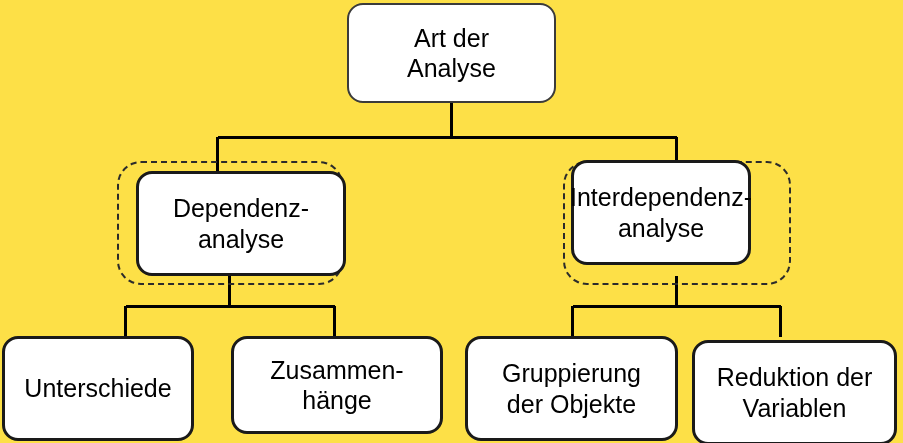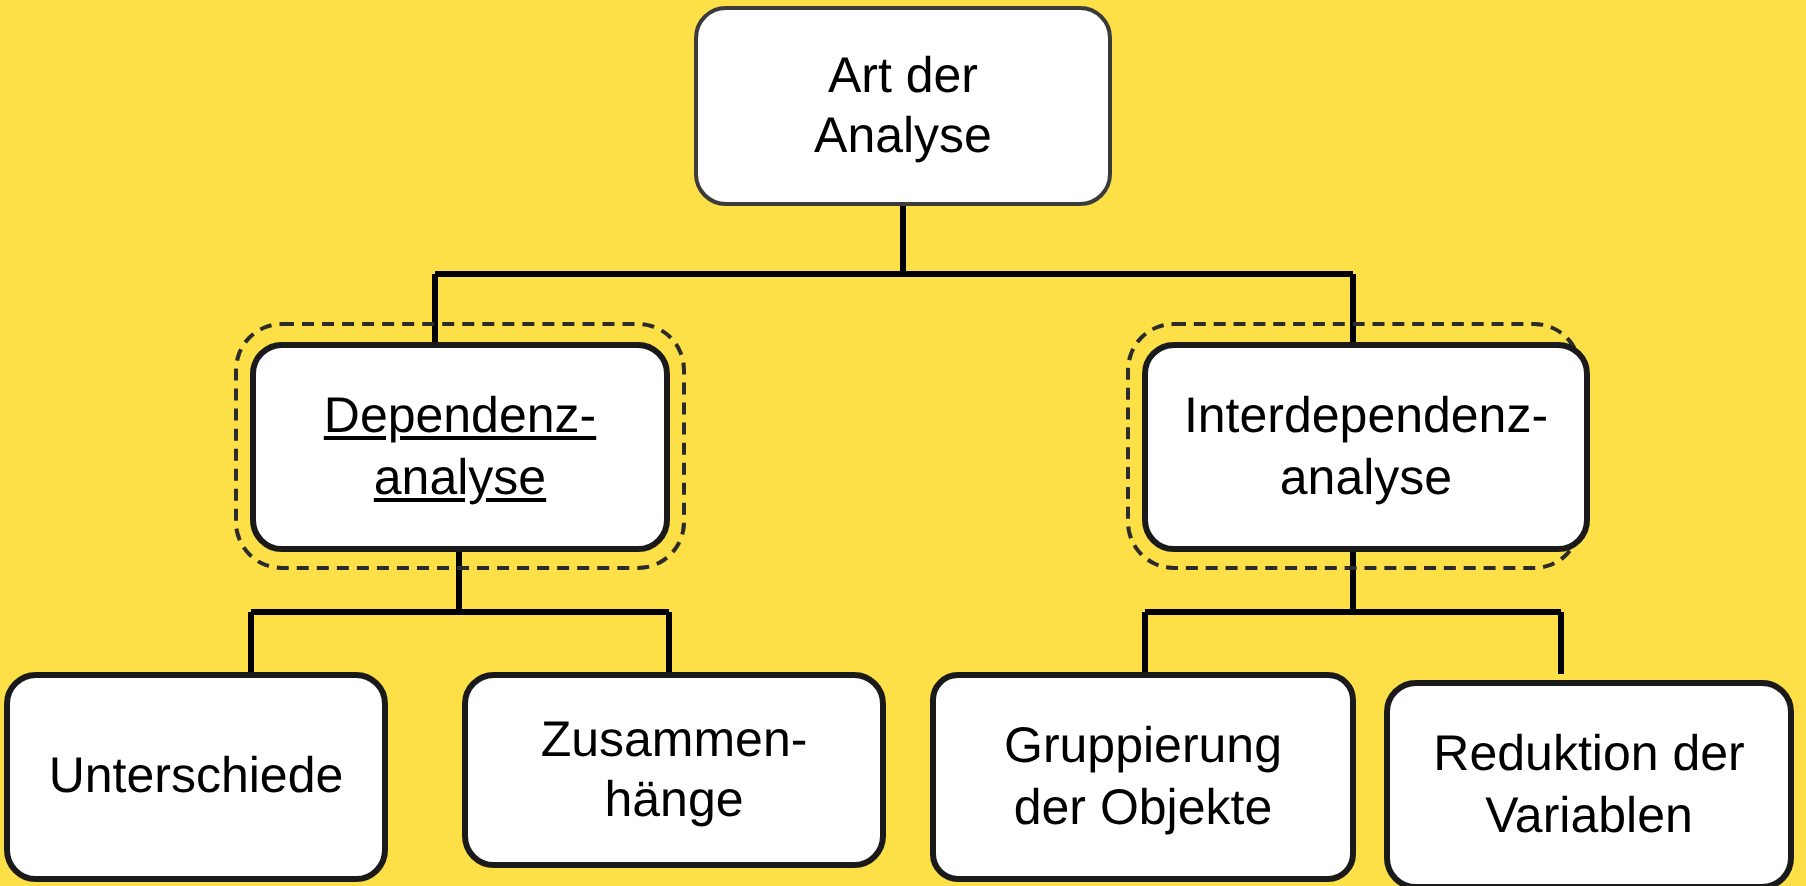--- a/index.html
+++ b/index.html
@@ -94,40 +94,40 @@
   </svg>
 
   <div class="group-outline" style="left:117px; top:161px; width:226px; height:124px;"></div>
   <div class="group-outline" style="left:563px; top:161px; width:228px; height:124px;"></div>
 
   <div class="node-box level-1" style="left:347px; top:3px; width:209px; height:100px;">
     <span class="node-label">Art der
 Analyse</span>
   </div>
 
-  <div class="node-box level-2" style="left:125px; top:171px; width:210px; height:105px;text-decoration:underline;">
+  <div class="node-box level-2" style="left:136px; top:171px; width:210px; height:105px;">
     <span class="node-label">Dependenz-
 analyse</span>
   </div>
 
-  <div class="node-box level-2" style="left:571px; top:171px; width:224px; height:105px;">
+  <div class="node-box level-2" style="left:571px; top:160px; width:180px; height:105px;">
     <span class="node-label">Interdependenz-
 analyse</span>
   </div>
 
   <div class="node-box level-3" style="left:2px; top:336px; width:192px; height:105px;">
     <span class="node-label">Unterschiede</span>
   </div>
 
   <div class="node-box level-3" style="left:231px; top:336px; width:212px; height:98px;">
     <span class="node-label">Zusammen-
 hänge</span>
   </div>
 
-  <div class="node-box level-3" style="left:465px; top:336px; width:213px; height:105px;border-radius:14px;">
+  <div class="node-box level-3" style="left:465px; top:336px; width:213px; height:105px;">
     <span class="node-label">Gruppierung
 der Objekte</span>
   </div>
 
   <div class="node-box level-3" style="left:692px; top:340px; width:205px; height:105px;">
     <span class="node-label">Reduktion der
 Variablen</span>
   </div>
 
 </div>

